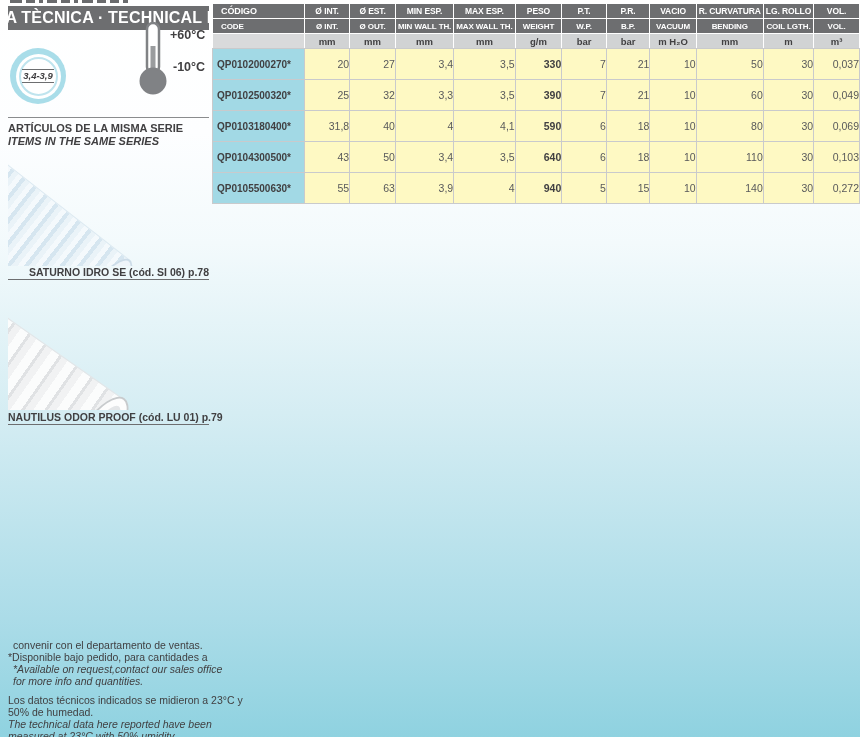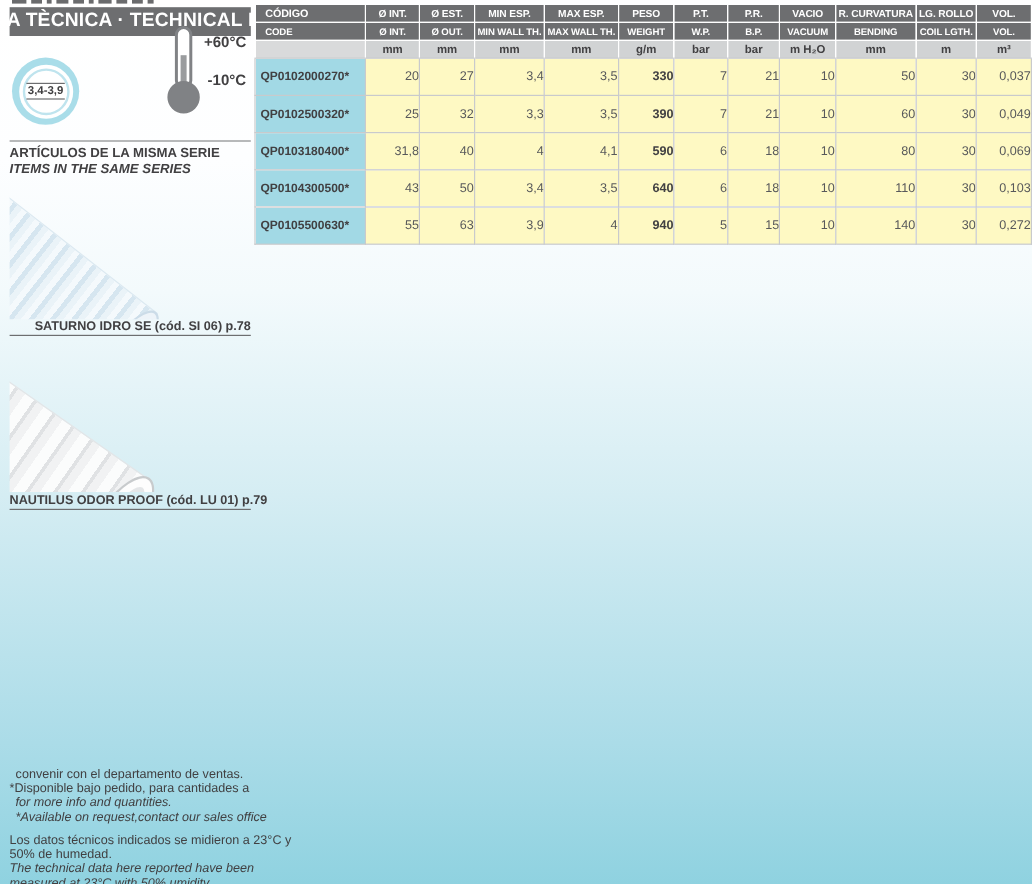--- a/index.html
+++ b/index.html
@@ -35,21 +35,21 @@
     position:absolute;left:0;top:6px;width:201px;height:24px;
     background:var(--header-gray);color:#fff;
     font-weight:bold;font-size:16px;letter-spacing:.2px;
     display:flex;align-items:center;justify-content:center;white-space:nowrap;
   }
 
   
   .wall-icon{position:absolute;left:2px;top:48px;width:56px;height:56px;border-radius:50%;
     background:#a9dde9;display:flex;align-items:center;justify-content:center;}
   .wall-icon .ring-white{width:45px;height:45px;border-radius:50%;background:#fff;
-    display:flex;align-items:center;justify-content:center;}
+    display:flex;align-items:center;justify-content:center;font-style:italic;}
   .wall-icon .ring-inner{width:39px;height:39px;border-radius:50%;background:#fff;
     border:2px solid #bfe4ee;display:flex;align-items:center;justify-content:center;}
   .wall-icon .wall-value{
     font-size:9.5px;font-weight:bold;color:var(--text-dark);
     border-top:1px solid #6d6e70;border-bottom:1px solid #6d6e70;
     padding:1px 1px;line-height:10px;white-space:nowrap;}
 
   
   .thermo-wrap{position:absolute;left:128px;top:20px;width:80px;height:80px;}
   .thermo-svg{position:absolute;left:0;top:0;}
@@ -198,22 +198,22 @@
       </div>
     </div>
   </div>
   <div class="figure-caption caption-2">NAUTILUS ODOR PROOF (cód. LU 01) p.79</div>
   <div class="divider dark" style="top:424px;"></div>
 
   <div class="notes">
       <div class="group">
         <div class="es indent">convenir con el departamento de ventas.</div>
         <div class="es">*Disponible bajo pedido, para cantidades a</div>
+        <div class="en indent">*Available on request,contact our sales office</div>
         <div class="en indent">for more info and quantities.</div>
-        <div class="en indent">*Available on request,contact our sales office</div>
       </div>
       <div class="group">
         <div class="es">Los datos técnicos indicados se midieron a 23°C y</div>
         <div class="es">50% de humedad.</div>
         <div class="en">The technical data here reported have been</div>
         <div class="en">measured at 23°C with 50% umidity.</div>
       </div>
     </div>
 </div>
 

